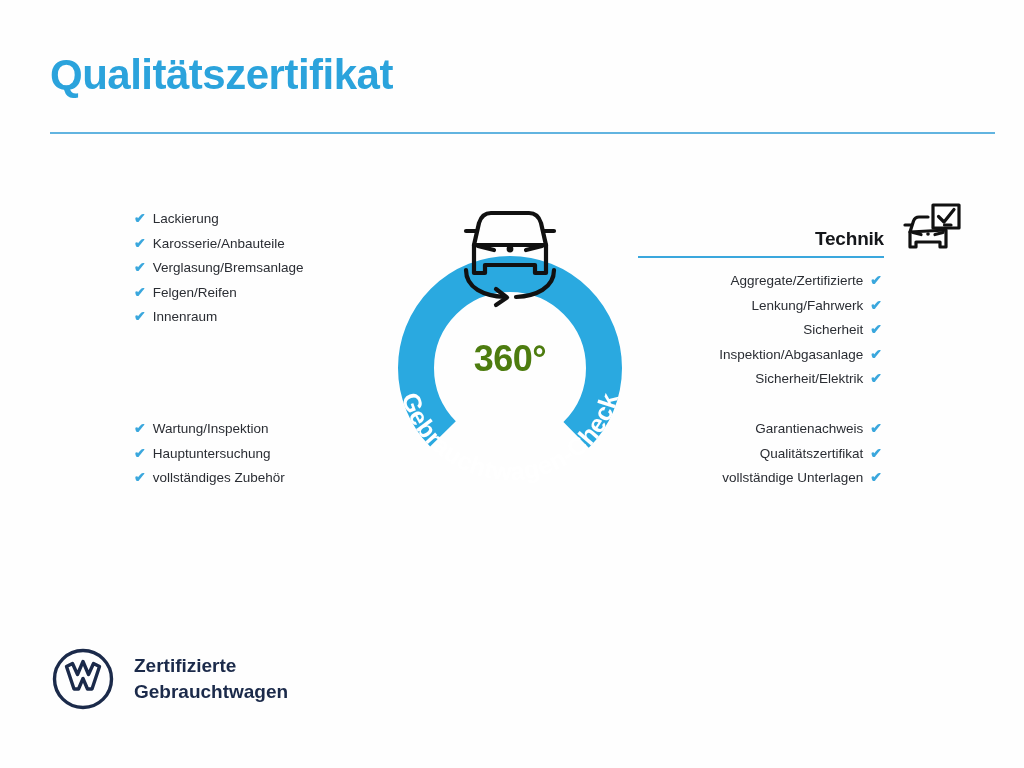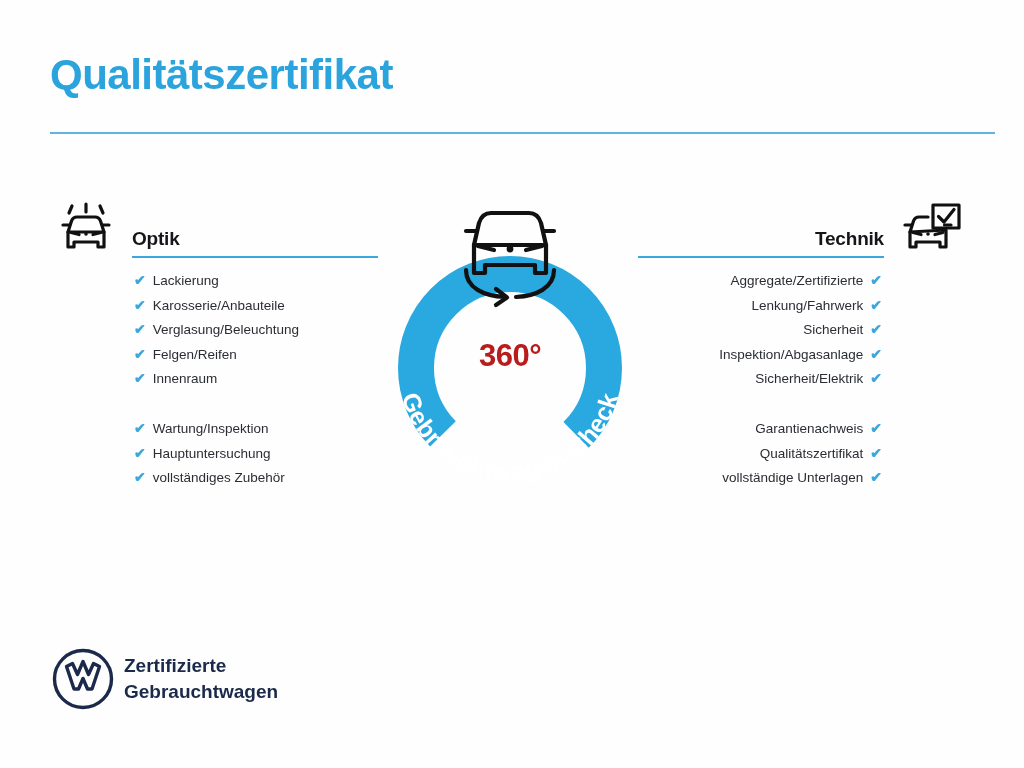--- a/index.html
+++ b/index.html
@@ -68,74 +68,54 @@
   .chk { color: #3aa7dd; font-size: 14px; font-weight: bold; line-height: 1; }
 
   
   .badge {
     position: absolute; left: 374px; top: 192px;
     width: 272px; height: 305px;
   }
   .badge svg { width: 100%; height: 100%; display: block; overflow: visible; }
   .badge-center-text {
     position: absolute; left: 0; right: 0; top: 146px;
-    text-align: center; font-size: 31px; font-weight: bold;
-    color: #b91c1c; letter-spacing: -0.5px;
-  }
-
-  
-  .footer { position: absolute; left: 52px; top: 648px; display: flex; align-items: center; gap: 10px; }
+    text-align: center; font-size: 36px; font-weight: bold;
+    color: #4d7c0f; letter-spacing: -0.5px;
+  }
+
+  
+  .footer { position: absolute; left: 52px; top: 648px; display: flex; align-items: center; gap: 20px; }
   .vw-logo { width: 62px; height: 62px; }
   .footer-text {
     font-size: 19px; font-weight: bold; color: #1b2a4a; line-height: 1.35;
   }
 </style>
 </head>
 <body>
 
 <div class="page">
 
   <div class="title">Qualitätszertifikat</div>
   <div class="header-rule"></div>
 
   <div class="col-left">
 
     <div class="section left sec-optik">
-      <div class="sec-head">
-        <span class="sec-icon">
-          <svg viewBox="0 0 72 52">
-            <g fill="none" stroke="#111" stroke-width="3.2" stroke-linecap="round" stroke-linejoin="round">
-              <line x1="22" y1="4" x2="19" y2="11"></line>
-              <line x1="36" y1="2" x2="36" y2="10"></line>
-              <line x1="50" y1="4" x2="53" y2="11"></line>
-              <path d="M18 30 L21.5 19 C22.5 16.3 24.5 15 27 15 L45 15 C47.5 15 49.5 16.3 50.5 19 L54 30"></path>
-              <line x1="13" y1="23" x2="19.5" y2="23"></line>
-              <line x1="52.5" y1="23" x2="59" y2="23"></line>
-              <path d="M18 30 L18 45 L24 45 L24 40 L48 40 L48 45 L54 45 L54 30 Z"></path>
-              <line x1="21" y1="30.5" x2="29" y2="32.5"></line>
-              <line x1="51" y1="30.5" x2="43" y2="32.5"></line>
-              <circle cx="36" cy="32" r="1.8" fill="#111" stroke="none"></circle>
-            </g>
-          </svg>
-        </span>
-        <span class="sec-title">Optik</span>
-        <span class="sec-rule"></span>
-      </div>
       <ul class="sec-list">
         <li>
             <span class="chk">✔</span>
             <span>Lackierung</span>
           </li>
         <li>
             <span class="chk">✔</span>
             <span>Karosserie/Anbauteile</span>
           </li>
         <li>
             <span class="chk">✔</span>
-            <span>Verglasung/Beleuchtung</span>
+            <span>Verglasung/Bremsanlage</span>
           </li>
         <li>
             <span class="chk">✔</span>
             <span>Felgen/Reifen</span>
           </li>
         <li>
             <span class="chk">✔</span>
             <span>Innenraum</span>
           </li>
       </ul>

